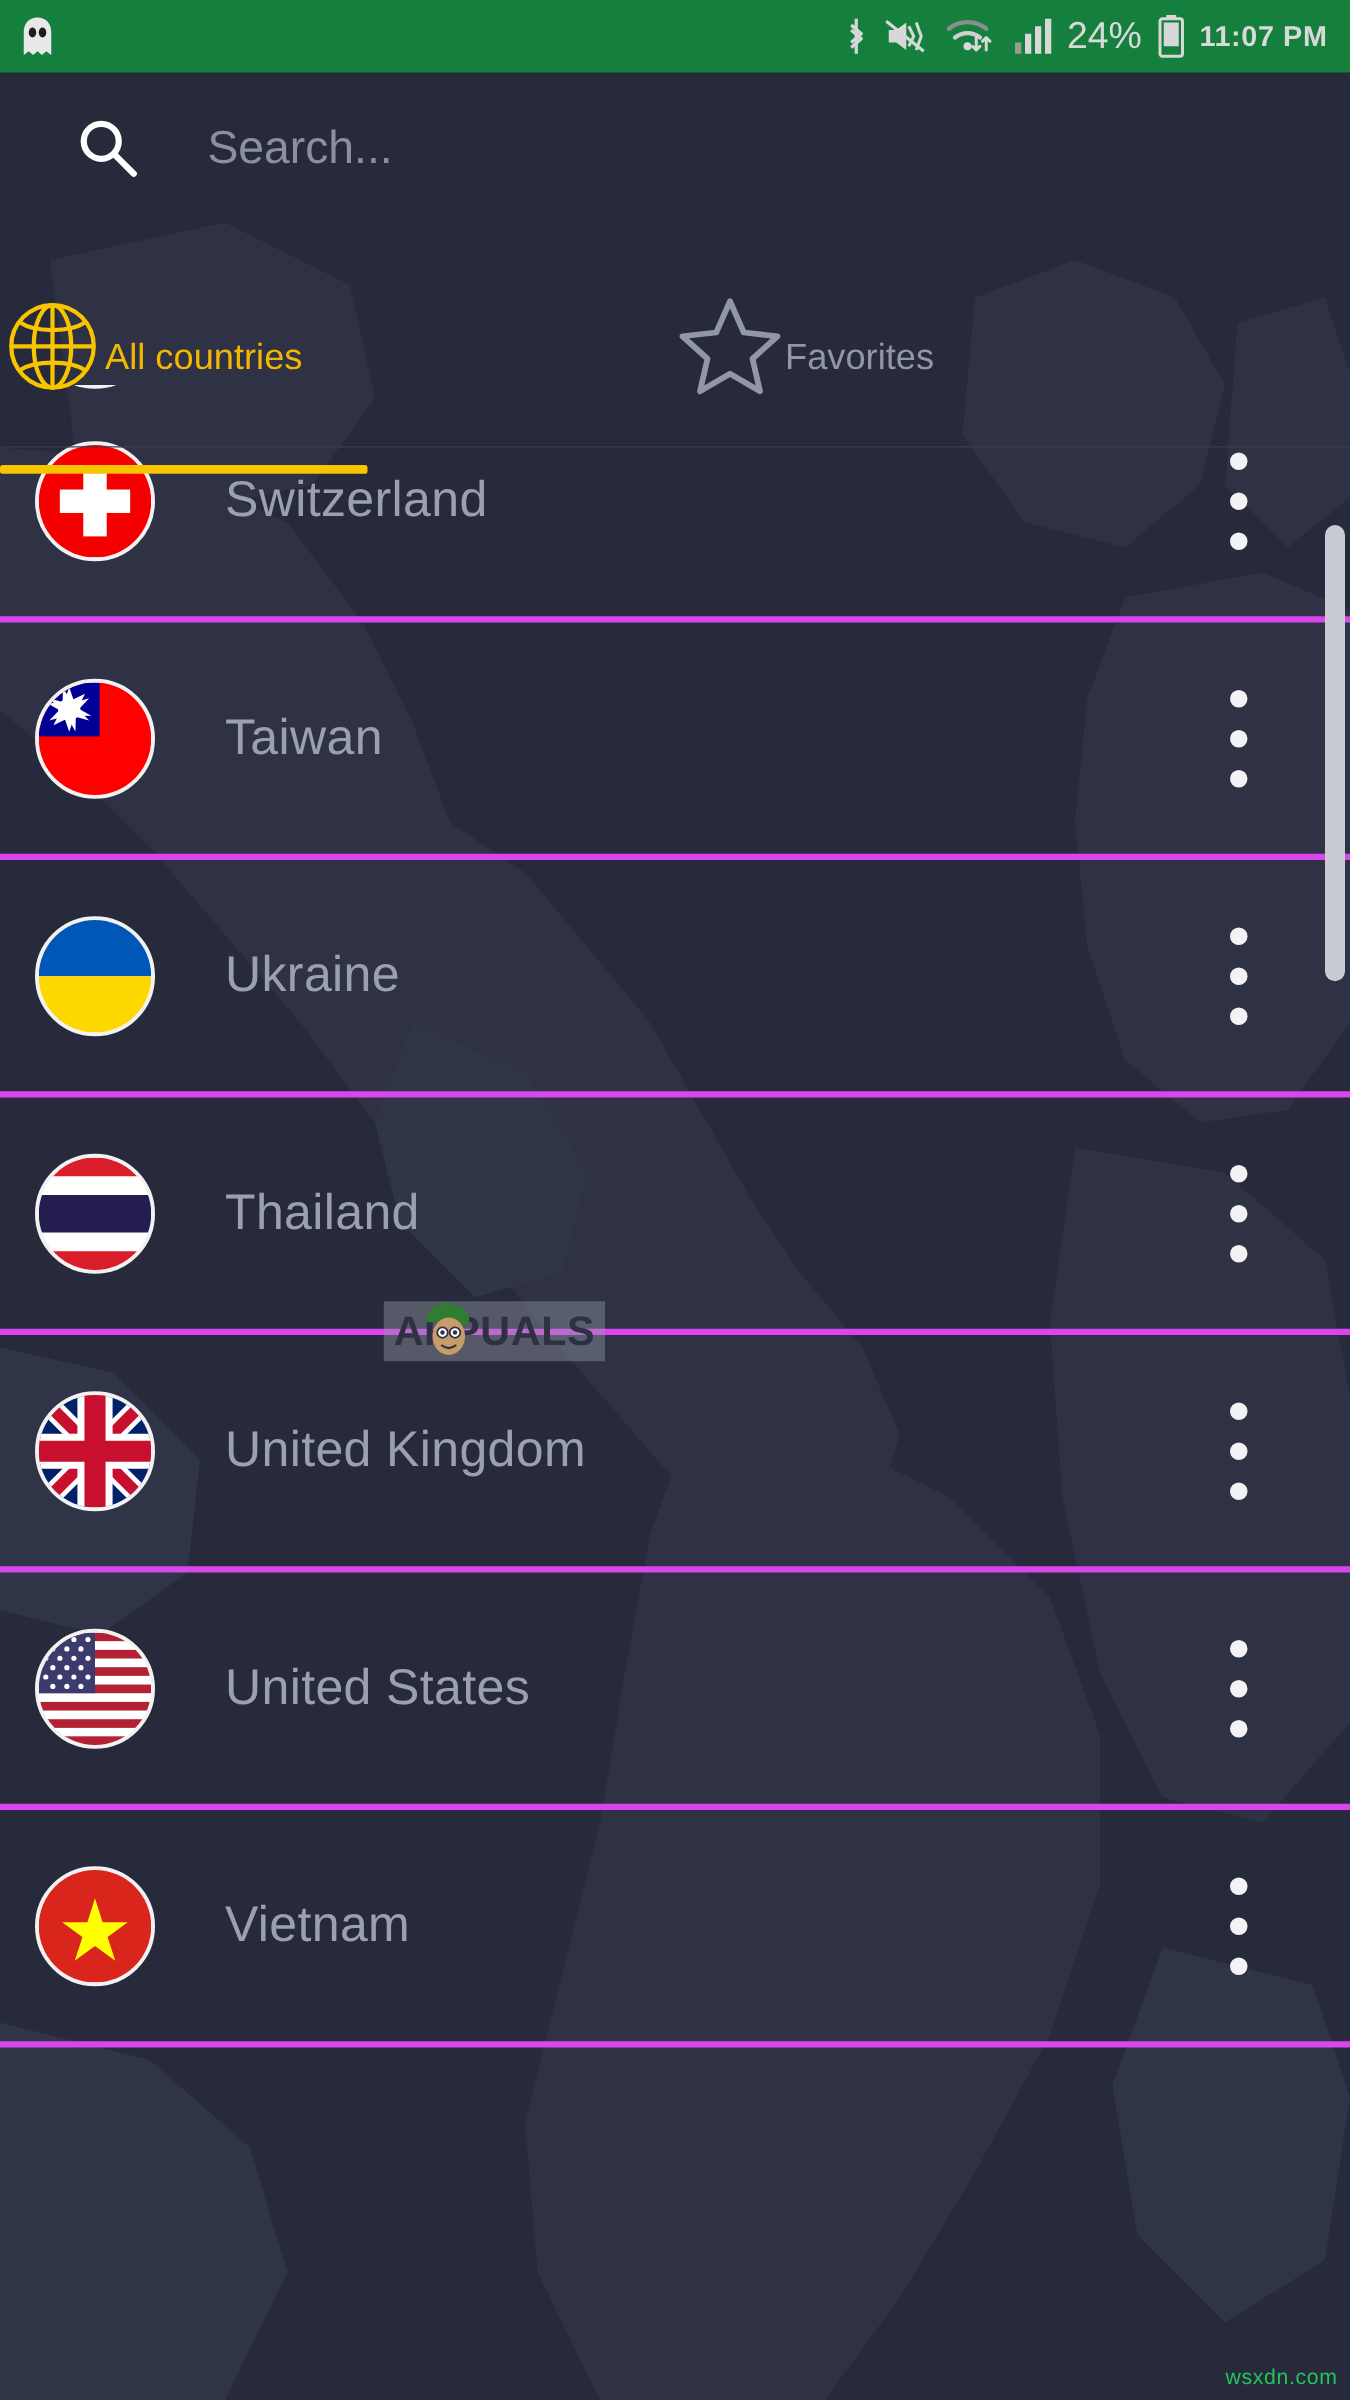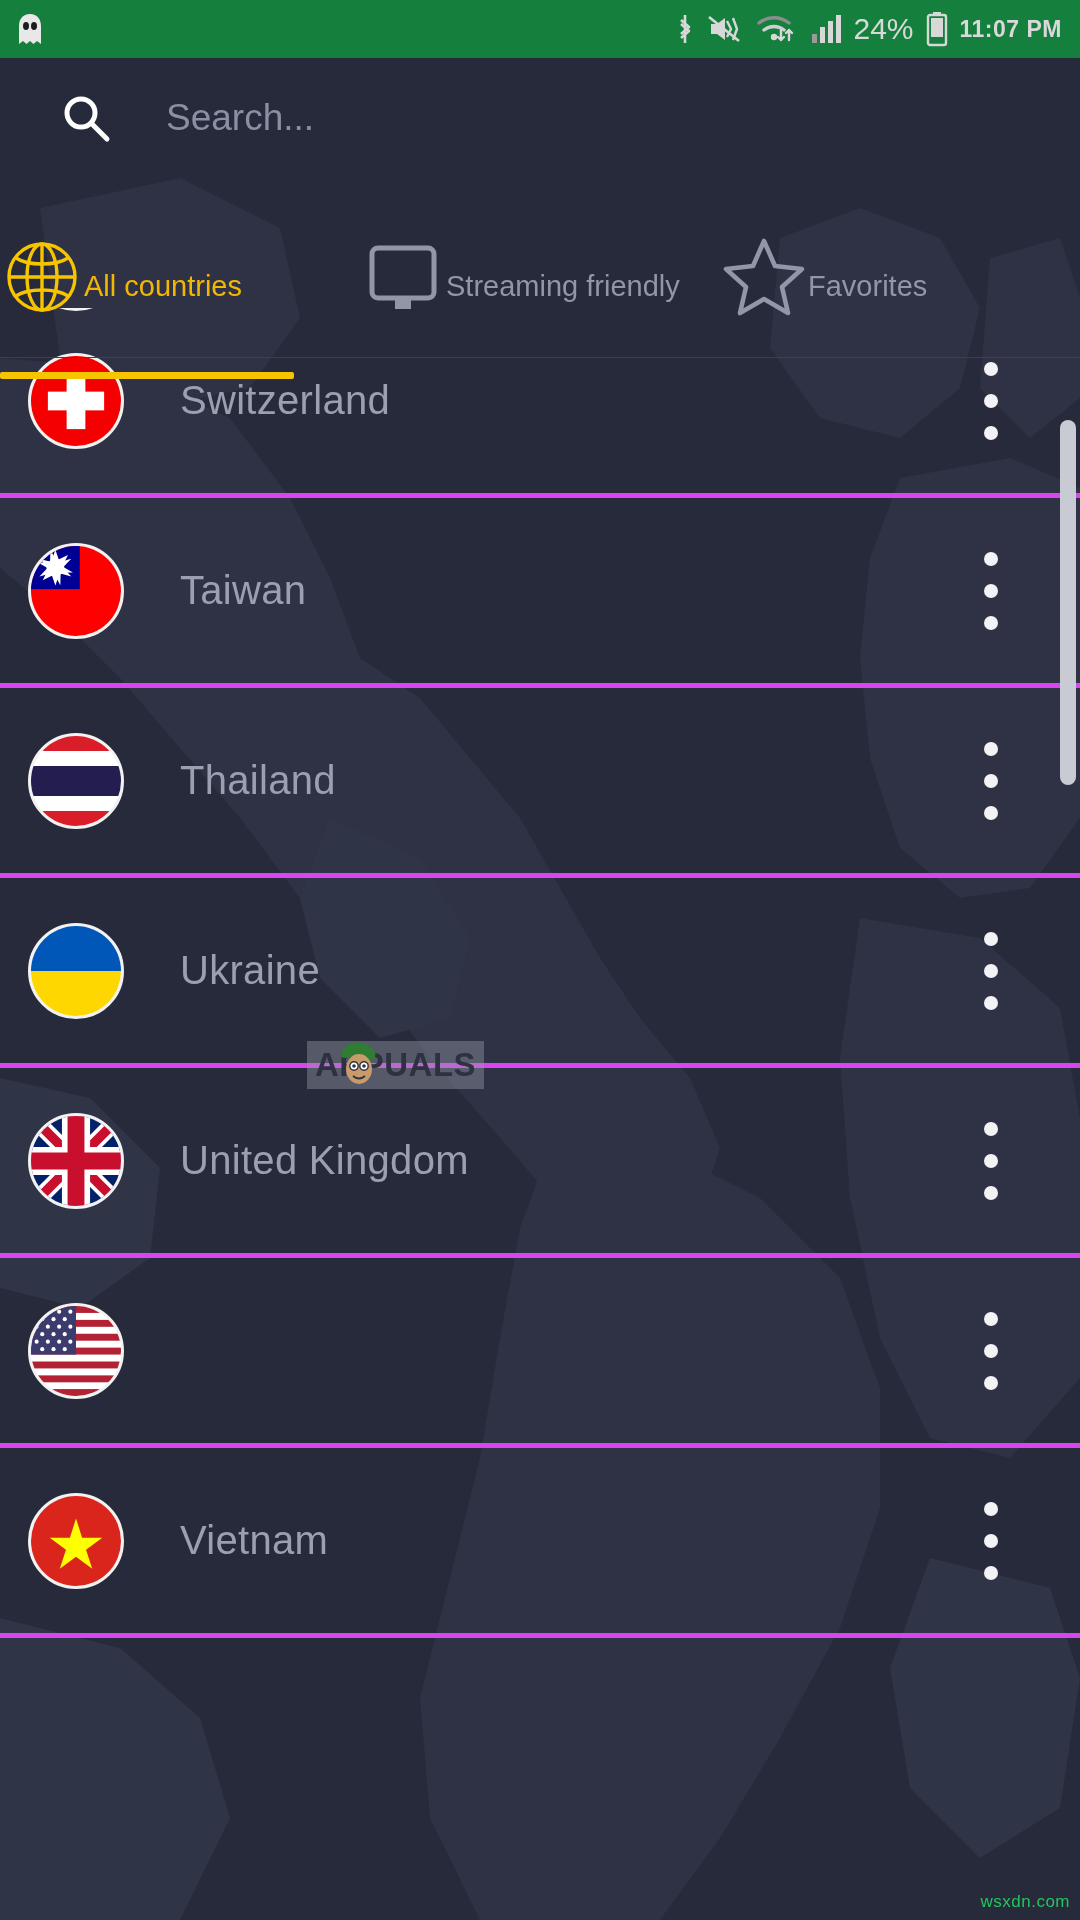--- a/index.html
+++ b/index.html
@@ -231,29 +231,20 @@
               <line x1="9" y1="42" x2="75" y2="42"></line>
               <path d="M16 23 C28 31, 56 31, 68 23"></path>
               <path d="M16 61 C28 53, 56 53, 68 61"></path>
               <line x1="42" y1="9" x2="42" y2="75"></line>
             </g>
           </svg>
         </span>
         <span class="tab-label">All countries</span>
       </div>
 
-      <div class="tab">
-        <span class="tab-ico">
-          <svg width="86" height="86" viewBox="0 0 86 86">
-            <rect x="12" y="14" width="62" height="50" rx="6" fill="none" stroke="#9196a8" stroke-width="5"></rect>
-            <rect x="35" y="64" width="16" height="11" fill="#9196a8"></rect>
-          </svg>
-        </span>
-        <span class="tab-label">Streaming friendly</span>
-      </div>
 
       <div class="tab">
         <span class="tab-ico">
           <svg width="88" height="88" viewBox="0 0 88 88">
             <path d="M44 8 L55 33 L82 36 L62 54 L68 80 L44 66 L20 80 L26 54 L6 36 L33 33 Z" fill="none" stroke="#9196a8" stroke-width="4.6" stroke-linejoin="round"></path>
           </svg>
         </span>
         <span class="tab-label">Favorites</span>
       </div>
     </div>
@@ -299,42 +290,42 @@
         <span class="kebab">
             <i></i>
             <i></i>
             <i></i>
           </span>
       </div>
 
       <div class="row">
         <div class="flag">
           <svg viewBox="0 0 96 96">
+            <rect width="96" height="48" y="0" fill="#0057b7"></rect>
+            <rect width="96" height="48" y="48" fill="#ffd700"></rect>
+          </svg>
+        </div>
+        <span class="row-label">Ukraine</span>
+        <span class="kebab">
+            <i></i>
+            <i></i>
+            <i></i>
+          </span>
+      </div>
+
+      <div class="row">
+        <div class="flag">
+          <svg viewBox="0 0 96 96">
             <rect width="96" height="96" fill="#fff"></rect>
             <rect y="0" width="96" height="16" fill="#d91e2a"></rect>
             <rect y="32" width="96" height="32" fill="#241d4f"></rect>
             <rect y="80" width="96" height="16" fill="#d91e2a"></rect>
           </svg>
         </div>
         <span class="row-label">Thailand</span>
-        <span class="kebab">
-            <i></i>
-            <i></i>
-            <i></i>
-          </span>
-      </div>
-
-      <div class="row">
-        <div class="flag">
-          <svg viewBox="0 0 96 96">
-            <rect width="96" height="48" y="0" fill="#0057b7"></rect>
-            <rect width="96" height="48" y="48" fill="#ffd700"></rect>
-          </svg>
-        </div>
-        <span class="row-label">Ukraine</span>
         <span class="kebab">
             <i></i>
             <i></i>
             <i></i>
           </span>
       </div>
 
       <div class="row">
         <div class="flag">
           <svg viewBox="0 0 96 96">
@@ -385,20 +376,21 @@
               <circle cx="6" cy="38" r="2.2"></circle>
                 <circle cx="18" cy="38" r="2.2"></circle>
                 <circle cx="30" cy="38" r="2.2"></circle>
                 <circle cx="42" cy="38" r="2.2"></circle>
               <circle cx="12" cy="46" r="2.2"></circle>
                 <circle cx="24" cy="46" r="2.2"></circle>
                 <circle cx="36" cy="46" r="2.2"></circle>
             </g>
           </svg>
         </div>
+        <span class="row-label">United States</span>
         <span class="kebab">
             <i></i>
             <i></i>
             <i></i>
           </span>
       </div>
 
       <div class="row">
         <div class="flag">
           <svg viewBox="0 0 96 96">

